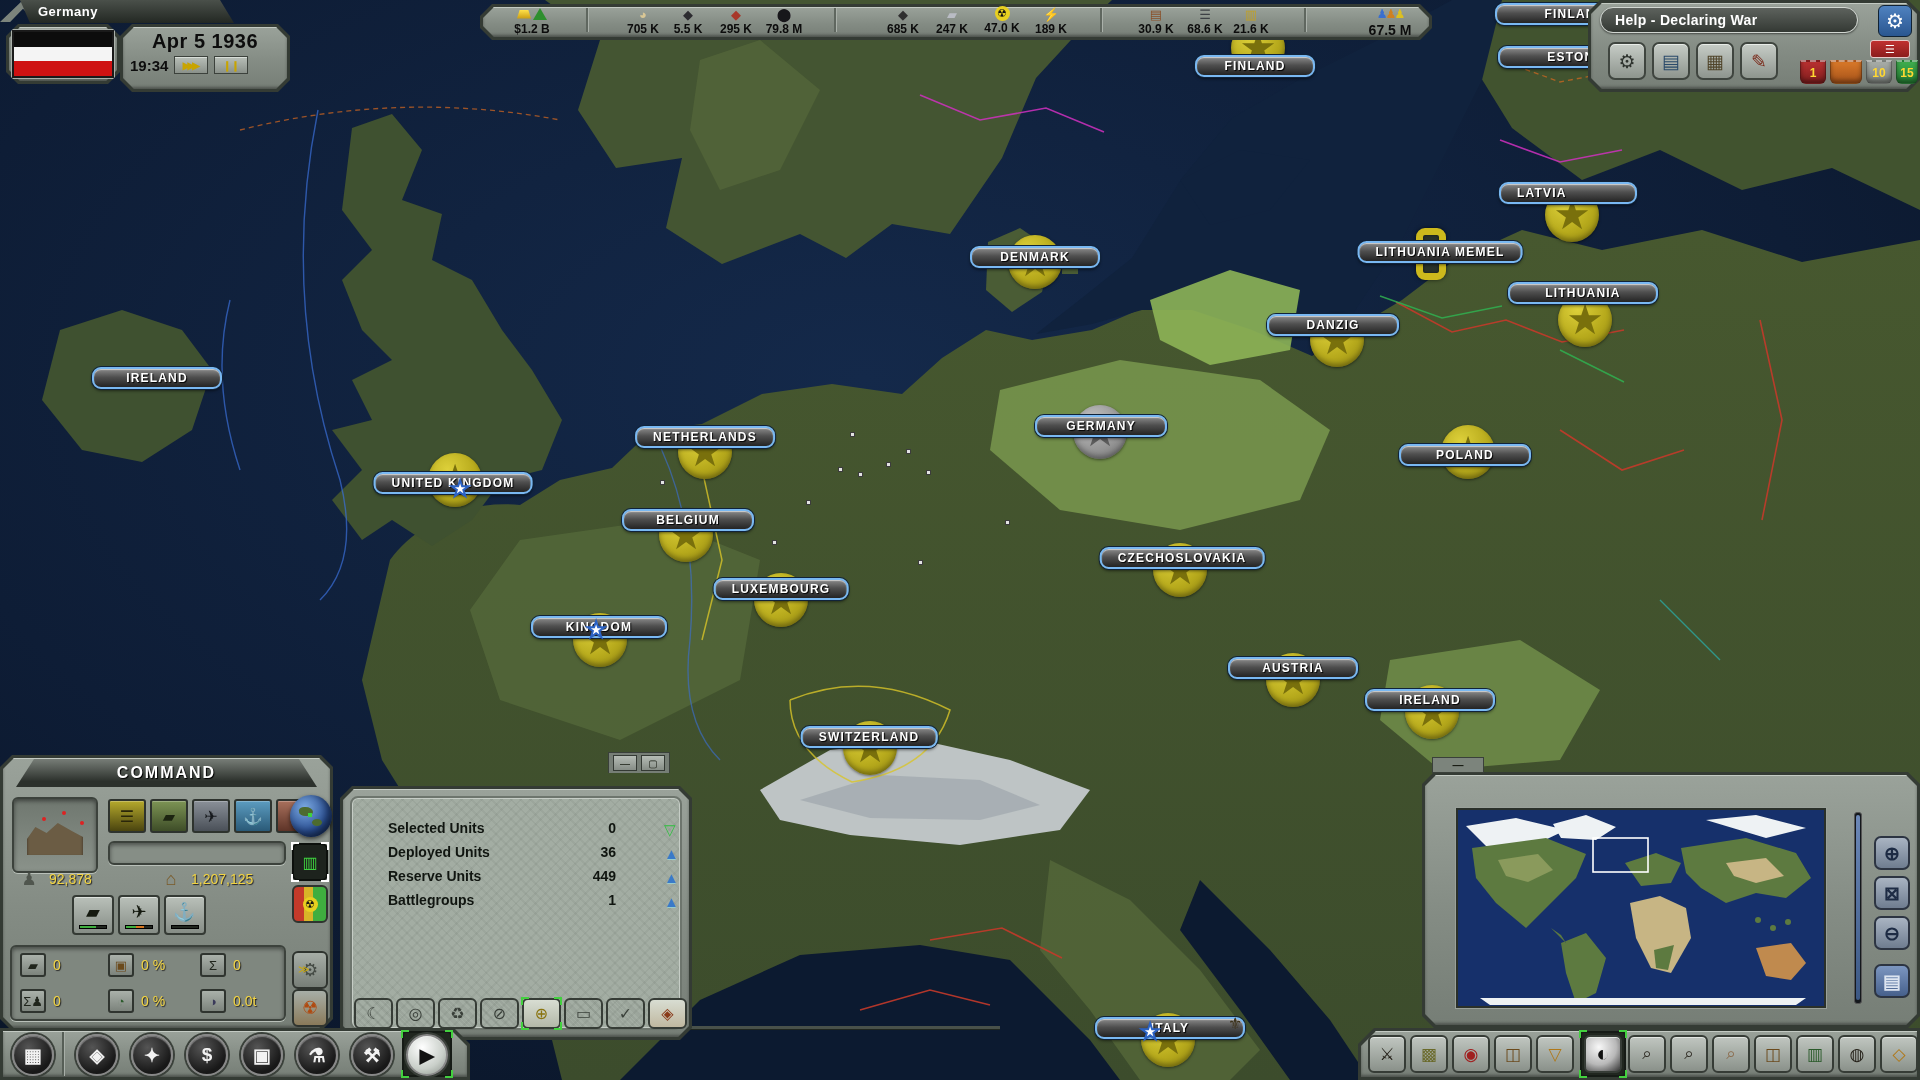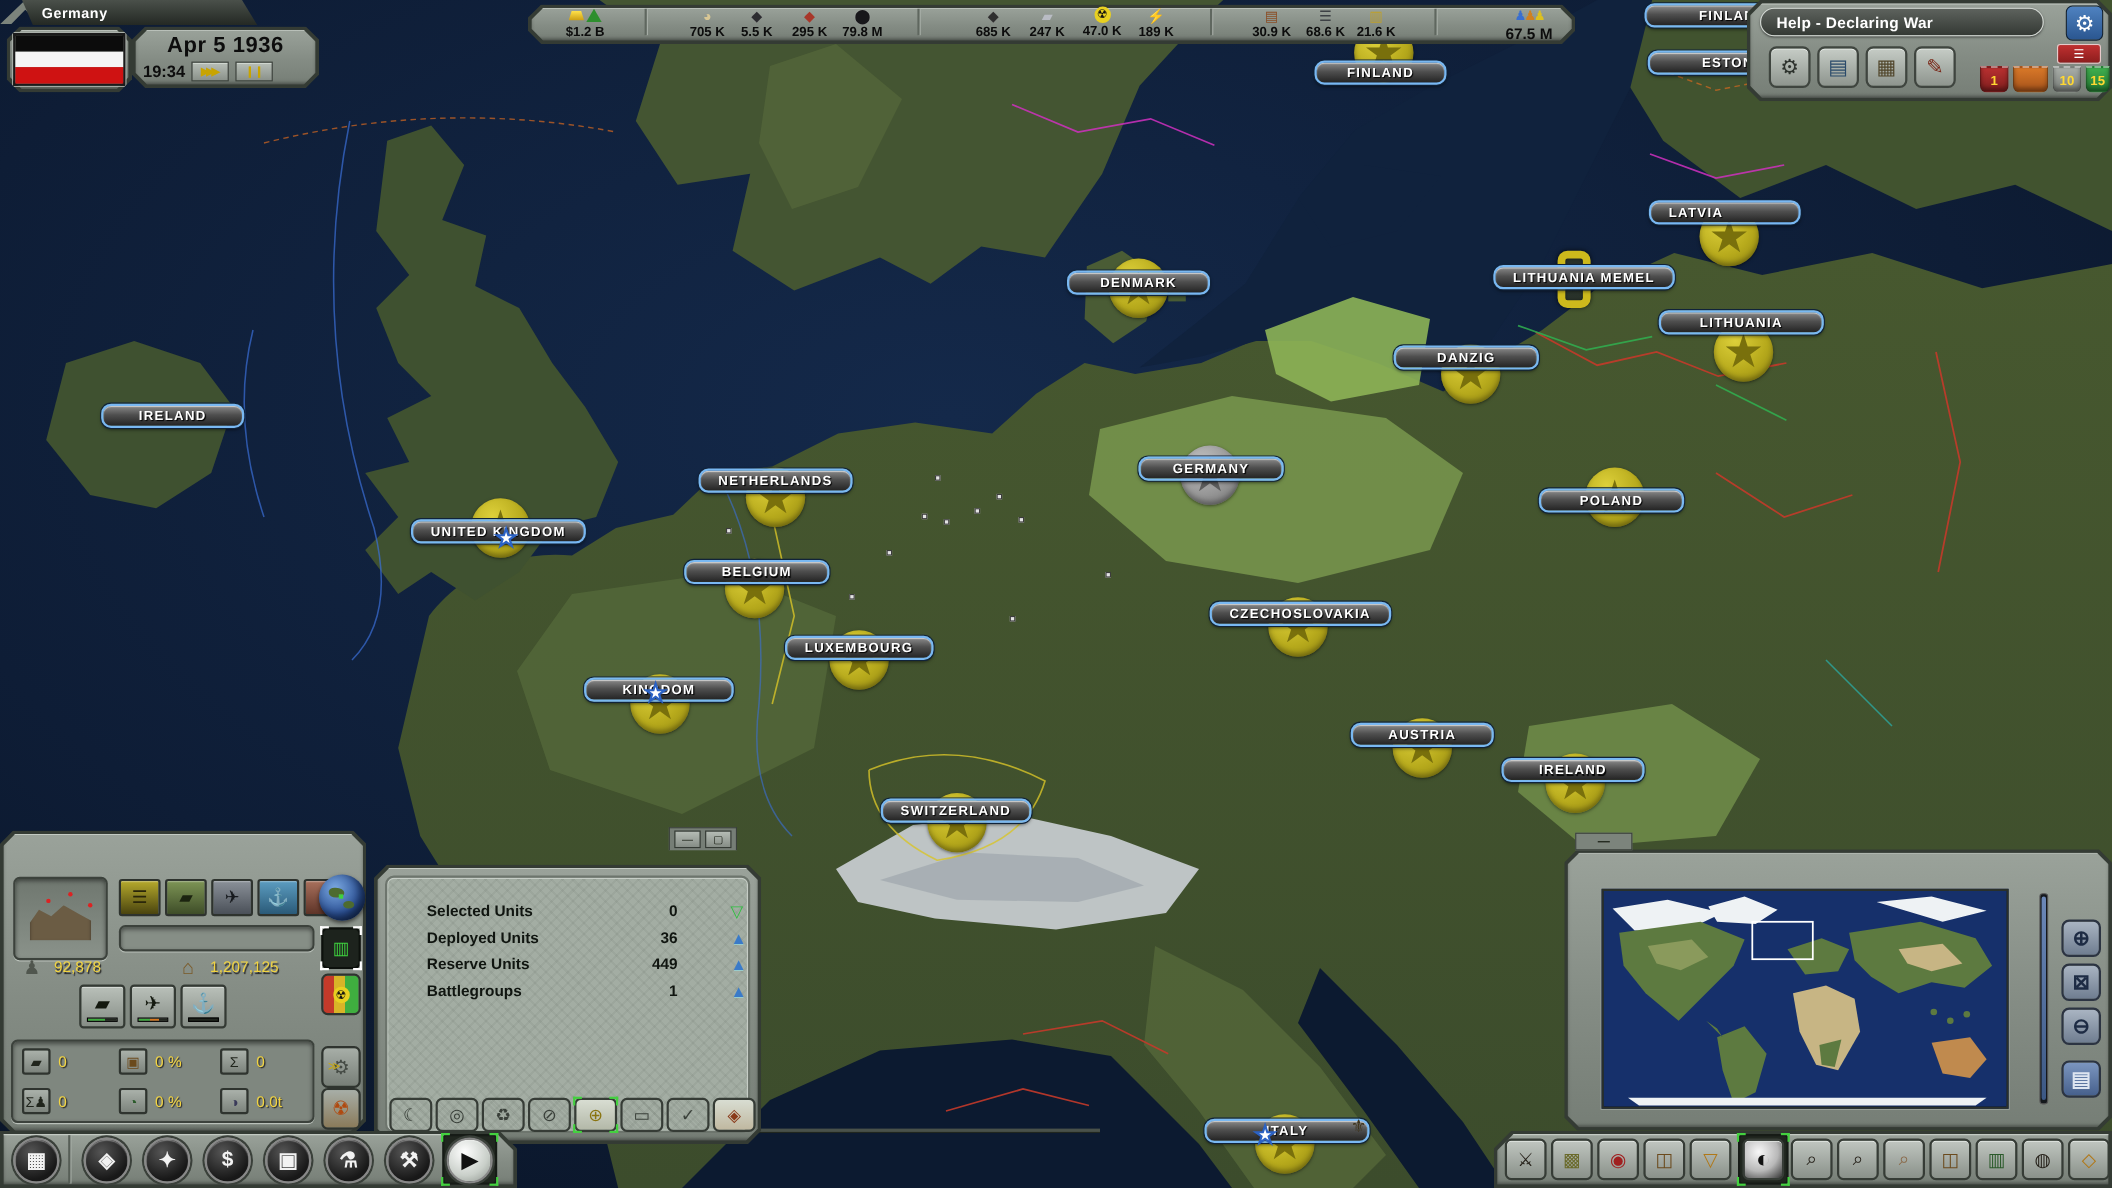--- a/index.html
+++ b/index.html
@@ -32,21 +32,21 @@
   .gtab{left:20px;top:0;width:214px;height:23px;background:linear-gradient(180deg,#4a504a,#232823);
     clip-path:polygon(0 0,calc(100% - 14px) 0,100% 100%,10px 100%);z-index:9;
     color:#fff;font-size:13px;font-weight:bold;padding:4px 0 0 18px;letter-spacing:.5px;}
   .deco-chev{left:0;top:0;width:46px;height:22px;background:#7c847c;
     clip-path:polygon(0 100%,50% 0,100% 100%,78% 100%,50% 40%,22% 100%);z-index:8;}
   .flagframe{left:6px;top:24px;width:114px;height:60px;z-index:9;}
   .flag{position:absolute;inset:6px;border:2px solid #1a1a1a;box-shadow:0 0 0 1px #aab0aa;}
   .flag .b1{position:absolute;left:0;top:0;width:100%;height:34%;background:#0c0c0c;}
   .flag .b2{position:absolute;left:0;top:34%;width:100%;height:33%;background:#f4f4f4;}
   .flag .b3{position:absolute;left:0;top:67%;width:100%;height:33%;background:#cf1212;}
-  .dateframe{left:120px;top:24px;width:170px;height:56px;z-index:9;}
+  .dateframe{left:120px;top:24px;width:170px;height:68px;z-index:9;}
   .datetxt{position:absolute;left:0;right:0;top:6px;text-align:center;font-size:20px;font-weight:bold;color:#0d0d0d;letter-spacing:.5px;}
   .timerow{position:absolute;left:10px;top:32px;right:8px;display:flex;align-items:center;gap:6px;}
   .timetxt{font-size:15px;font-weight:bold;color:#0d0d0d;}
   .tbtn-s{width:34px;height:18px;background:linear-gradient(180deg,#b8bfb8,#8a918a);border:1px solid #3c423c;
     box-shadow:inset 0 1px 0 #d8ded8;display:flex;align-items:center;justify-content:center;cursor:pointer;
     color:#c8a400;font-size:10px;letter-spacing:-3px;font-weight:bold;padding-right:3px;}
 
   
   .resbar{left:480px;top:4px;width:952px;height:36px;z-index:9;}
   .res{position:absolute;top:2px;transform:translateX(-50%);display:flex;flex-direction:column;align-items:center;width:80px;}
@@ -373,20 +373,21 @@
   <div class="pocket" style="left:278px;width:26px;background:linear-gradient(180deg,#a8ada8,#787d78)">
       <span>10</span>
     </div>
   <div class="pocket" style="left:308px;width:22px;background:linear-gradient(180deg,#3fae4e,#237a32)">
       <span>15</span>
     </div>
 </div>
 
 <div class="oct" style="left:0;top:755px;width:333px;height:276px;z-index:10">
   <div class="in"></div>
+  <div class="cmdhead"><span>COMMAND</span></div>
 
   <div class="inset abs" style="left:12px;top:42px;width:86px;height:76px;display:flex;align-items:center;justify-content:center;">
     <span style="width:56px;height:40px;background:#6b5c44;clip-path:polygon(0 60%,15% 30%,35% 45%,55% 20%,80% 40%,100% 55%,100% 100%,0 100%);box-shadow:inset 0 2px 3px rgba(0,0,0,.5)"></span>
     <span style="position:absolute;left:28px;top:18px;width:4px;height:4px;background:#d22;border-radius:50%"></span>
     <span style="position:absolute;left:48px;top:12px;width:4px;height:4px;background:#d22;border-radius:50%"></span>
     <span style="position:absolute;left:66px;top:22px;width:4px;height:4px;background:#d22;border-radius:50%"></span>
   </div>
 
   <div class="fbtn" style="left:108px;top:44px;background:linear-gradient(180deg,#b5a92c,#4a440f);color:#2a260a">☰</div>
   <div class="fbtn" style="left:150px;top:44px;background:linear-gradient(180deg,#7d9455,#3e4d28);color:#1c2410">▰</div>

